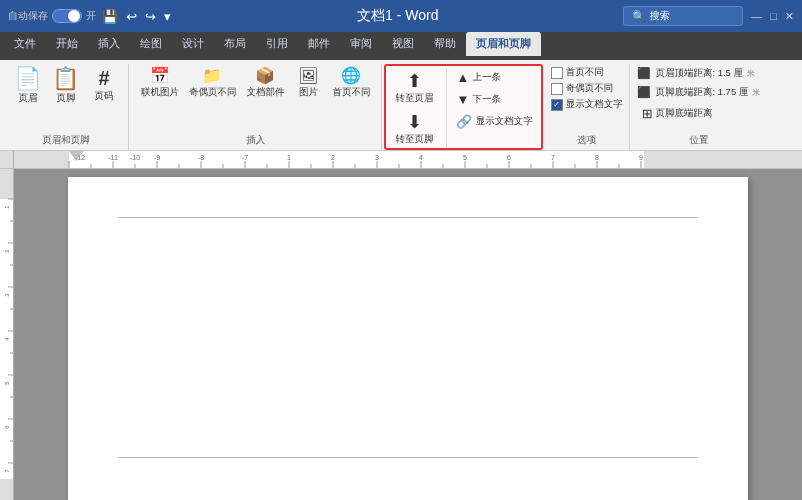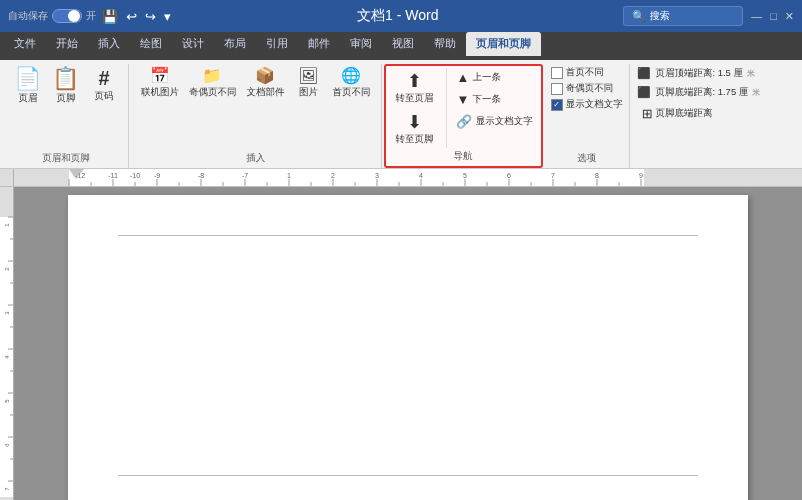--- a/index.html
+++ b/index.html
@@ -292,21 +292,20 @@
         <div class="ribbon-btn-small">
           <span class="icon-xs">▼</span>
           <span>下一条</span>
         </div>
         <div class="ribbon-btn-small">
           <span class="icon-xs">🔗</span>
           <span>显示文档文字</span>
         </div>
       </div>
     </div>
-    <div class="ribbon-group-label">导航</div>
   </div>
 
   <div class="ribbon-group">
     <div class="ribbon-group-content">
       <div class="checkbox-group">
         <div class="checkbox-item">
           <div class="checkbox-box"></div>
           <span>首页不同</span>
         </div>
         <div class="checkbox-item">
@@ -334,20 +333,21 @@
           <span class="pos-icon">⬛</span>
           <span>页脚底端距离: 1.75 厘</span>
           <span style="font-size:8px;color:#888;">米</span>
         </div>
         <div class="ribbon-btn-small">
           <span class="icon-xs">⊞</span>
           <span>页脚底端距离</span>
         </div>
       </div>
     </div>
+    <div class="ribbon-group-label">位置</div>
   </div>
 
 </div>
 
 <div class="ruler-container">
   <div class="ruler-side"></div>
   <div class="ruler-main">
     <svg width="100%" height="18">
 
       <rect x="0" y="0" width="55" height="18" fill="#ddd"></rect>

